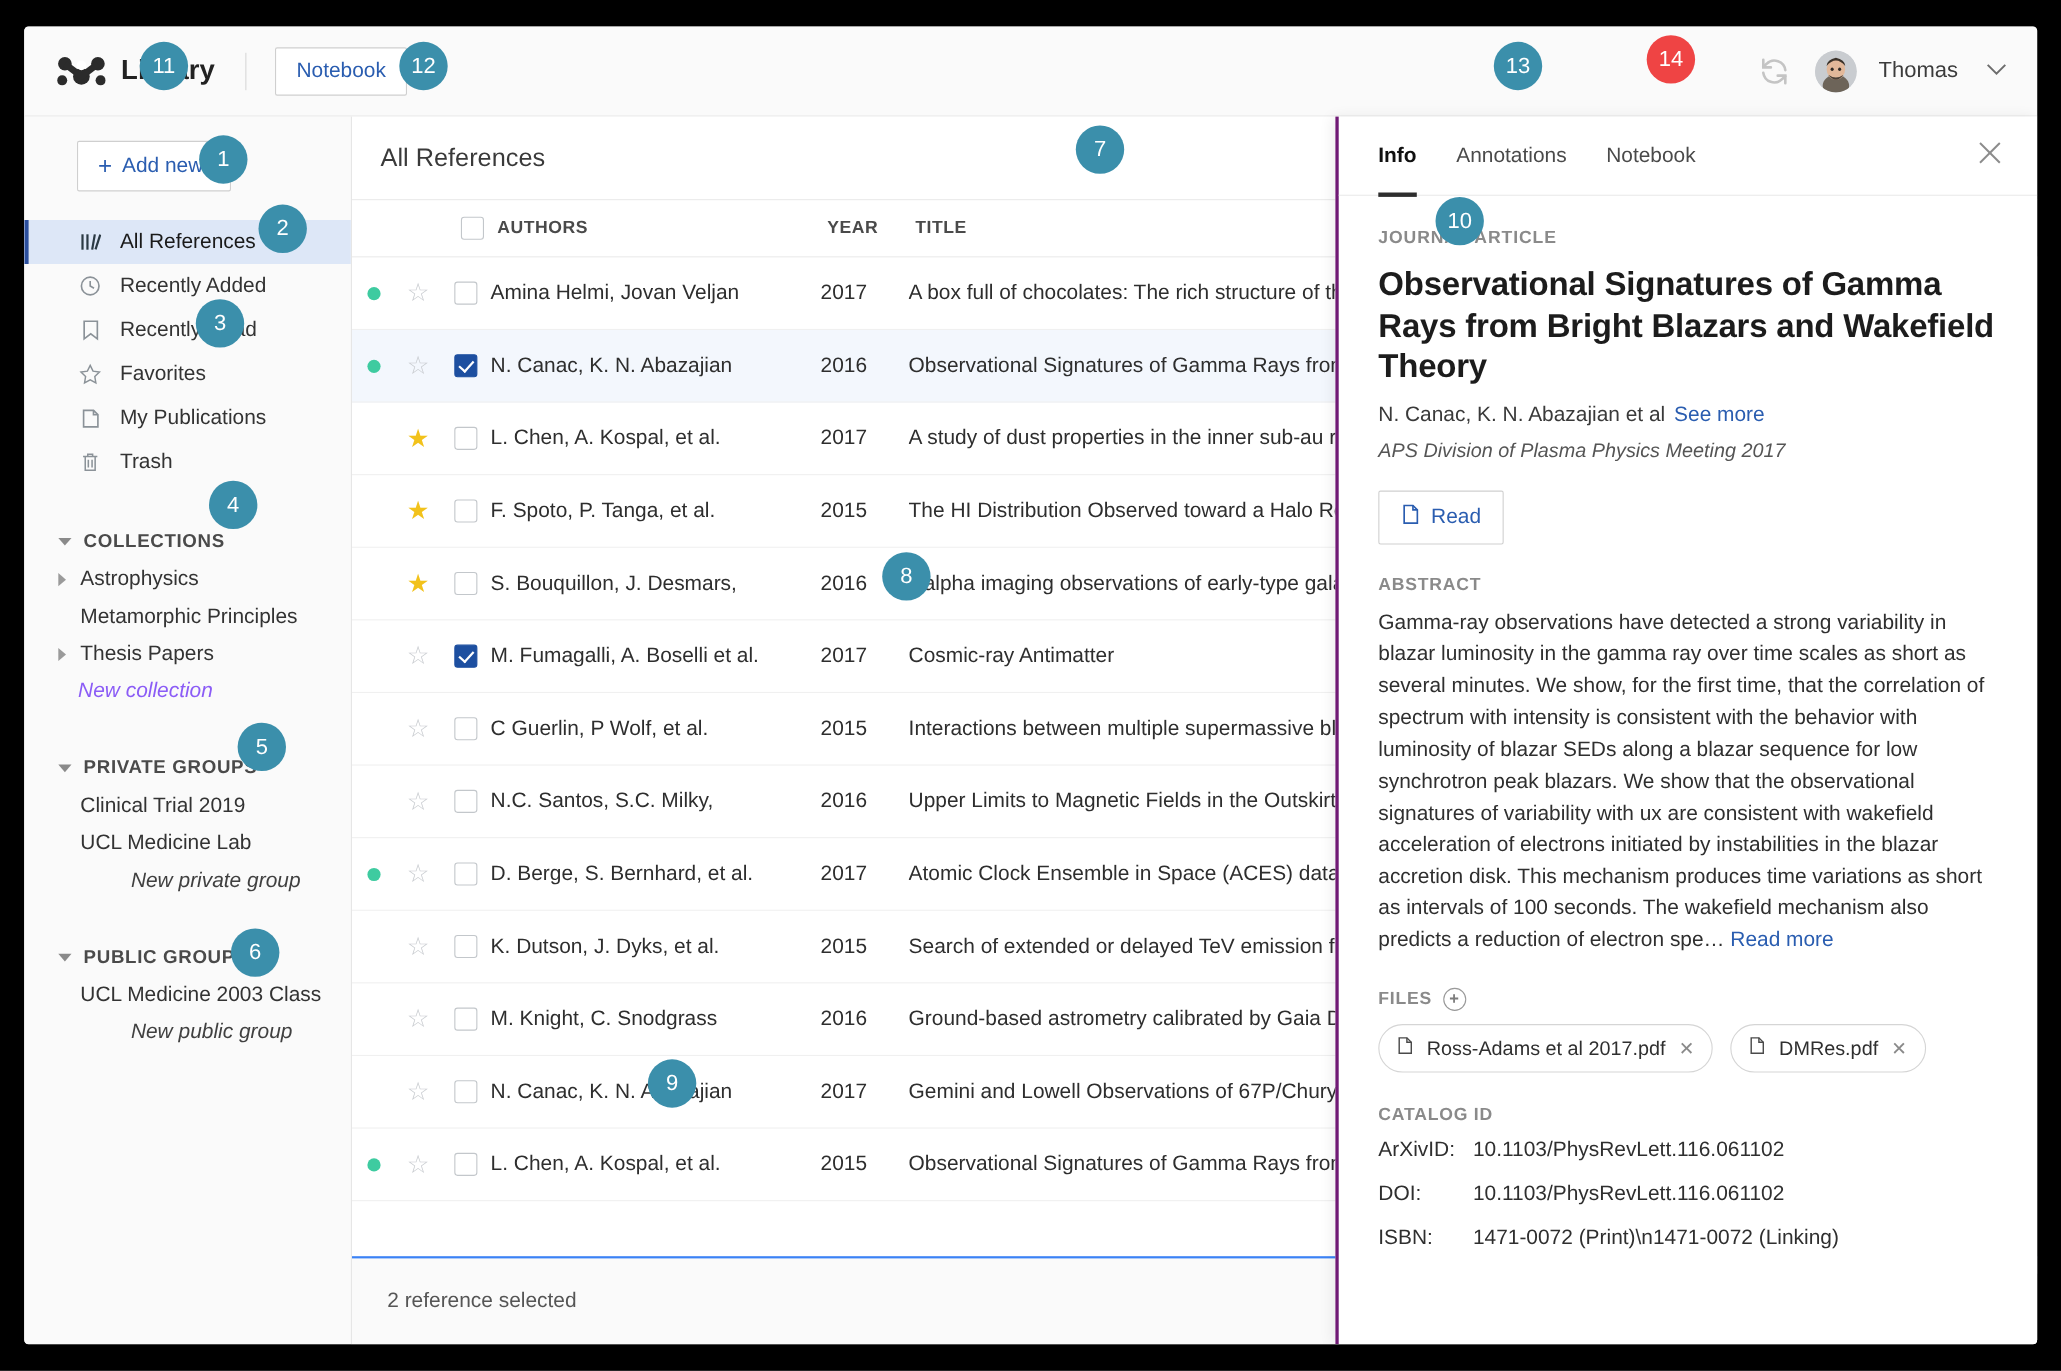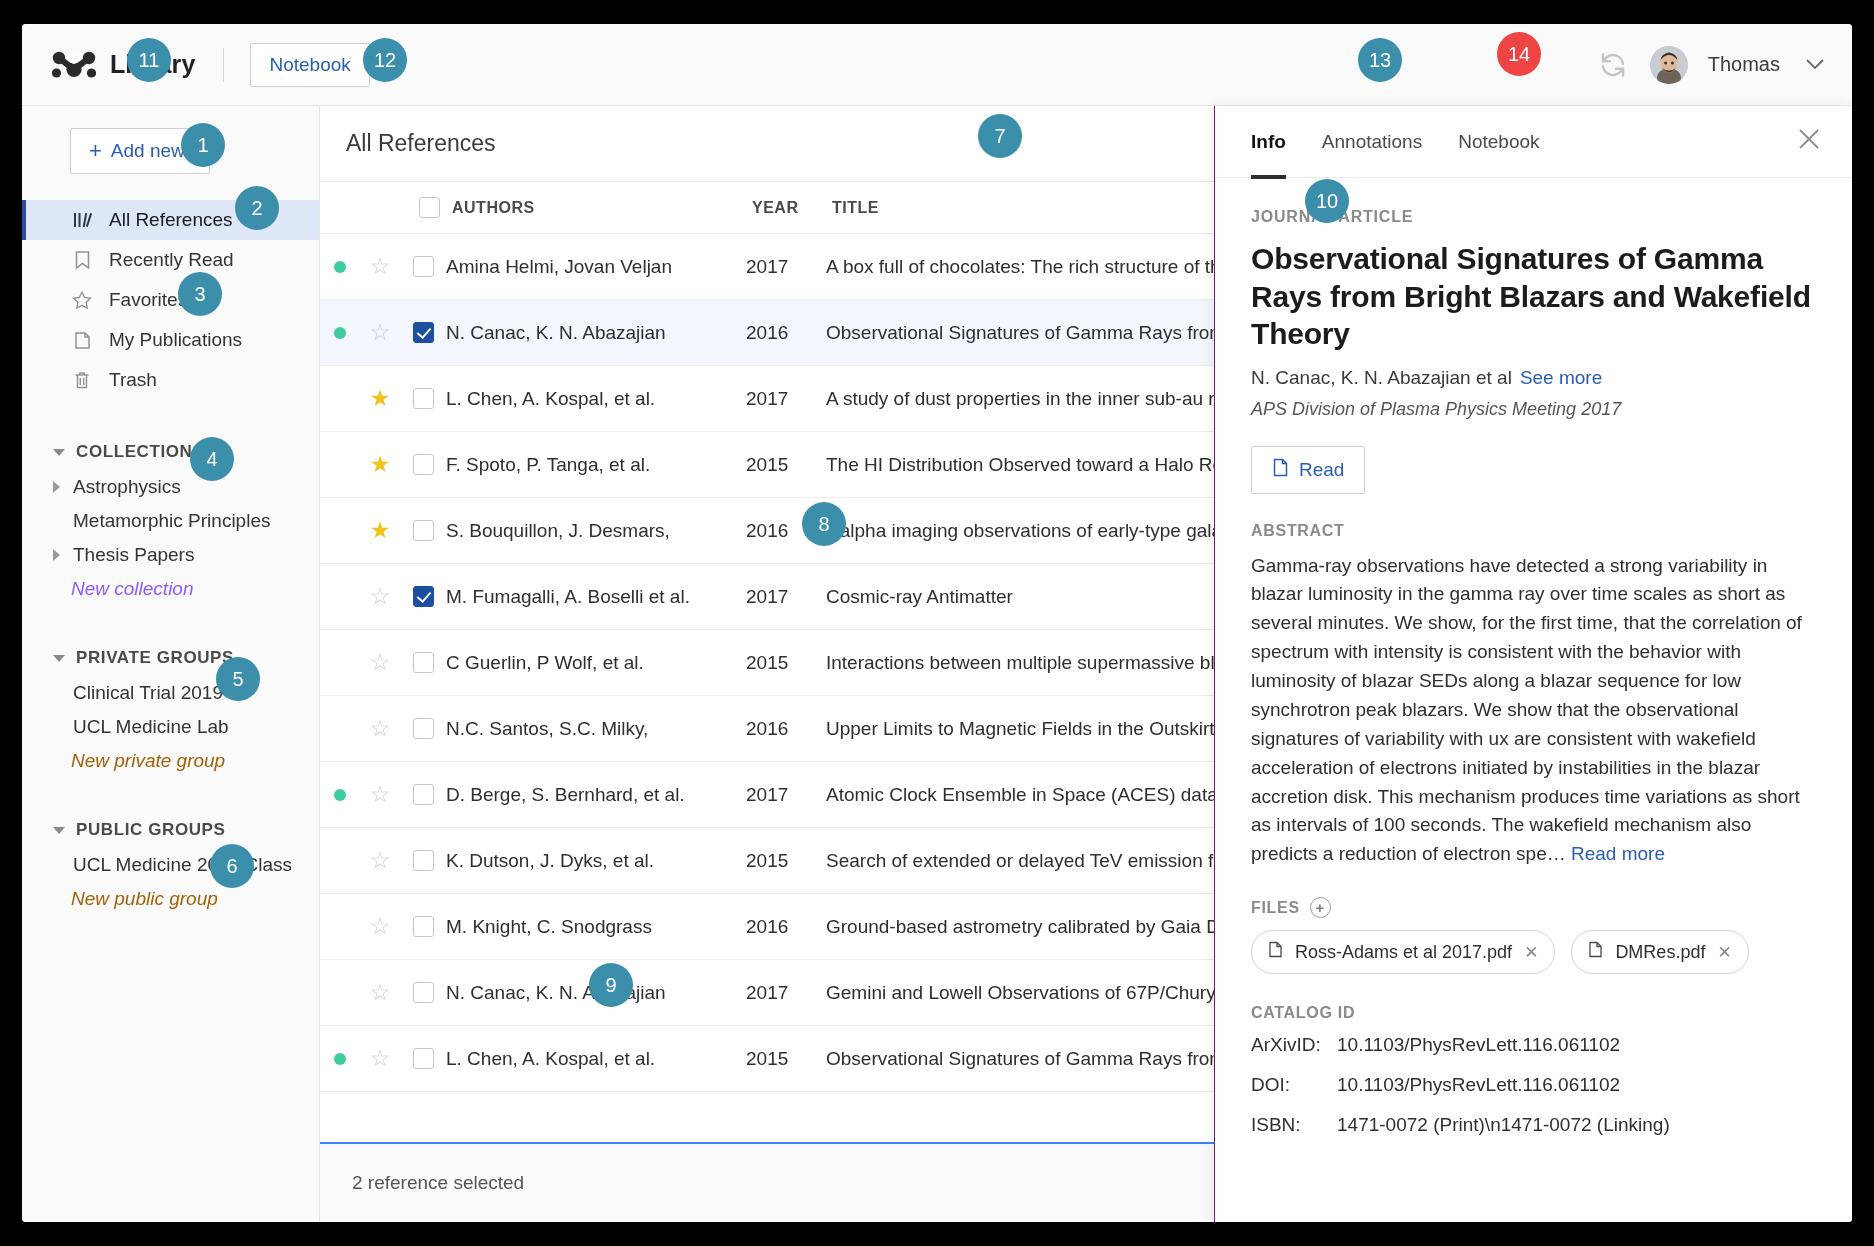--- a/index.html
+++ b/index.html
@@ -110,21 +110,21 @@
     height: 34px; display:flex; align-items:center; gap:11px;
     padding-left: 31px; font-size: 19px; color:#333; cursor:pointer;
   }
   .coll-item .bul { width: 9px; display:flex; }
   .coll-item.no-tri { padding-left: 51px; }
   .coll-new {
     height: 34px; display:flex; align-items:center;
     padding-left: 49px; font-size: 19px; font-style: italic; cursor:pointer;
   }
   .coll-new.muted { color:#8b5cf6; }
-  .coll-new.link { color:#a16207; }
+  .coll-new.link { color:#404040;margin-left:48px; }
 
   
   .center { flex: 1; min-width:0; display:flex; flex-direction:column; background:#fff; position:relative; }
   .center-head {
     height: 76px; flex:0 0 76px; display:flex; align-items:center;
     padding: 0 26px 0 26px; border-bottom: 1px solid #eaeaea;
   }
   .center-title { font-size: 23px; color:#3a3a3a; }
   .search-box {
     margin-left:auto; width: 192px; height: 46px;
@@ -189,21 +189,21 @@
     cursor:pointer; font-family: "Liberation Sans", sans-serif;
   }
   .act-link { color:#2a5db0; font-size:19px; cursor:pointer; padding-right: 8px;}
   .cv { font-size:14px; }
 
   
   .detail {
     position:absolute; right:0; top:0; bottom:0;
     width: 638px;
     background:#fff;
-    border-left:1px solid #701a75;
+    border-left:3px solid #701a75;
     box-shadow: -3px 0 12px rgba(0,0,0,.07);
     display:flex; flex-direction:column;
     z-index: 8;
   }
   .detail-tabs {
     height: 72px; flex:0 0 72px; display:flex; align-items:center;
     padding: 0 30px 0 36px; border-bottom:1px solid #eaeaea; position:relative;
   }
   .dtab { font-size:19px; color:#4a4a4a; margin-right: 36px; cursor:pointer; position:relative; height:72px; display:flex; align-items:center;}
   .dtab.active { font-weight:bold; color:#111; }
@@ -316,20 +316,29 @@
               <rect x="1" y="2" width="2" height="14" fill="#2b3a44"></rect>
               <rect x="5.5" y="2" width="2" height="14" fill="#2b3a44"></rect>
               <path d="M11.5 2 L15.5 2 L13 16 L9 16 Z" fill="#2b3a44" opacity="0"></path>
               <rect x="11" y="2" width="2" height="14" fill="#2b3a44" transform="rotate(10 12 9)"></rect>
               <rect x="15" y="2" width="2" height="14" fill="#2b3a44" transform="rotate(18 16 9)"></rect>
             </svg>
         </span>
         <span>All References</span>
       </div>
 
+      <div class="nav-item">
+        <span class="ico">
+          <svg width="20" height="20" viewBox="0 0 20 20" fill="none" stroke="#8b9298" stroke-width="1.5">
+              <circle cx="10" cy="10" r="8"></circle>
+              <polyline points="10,5.5 10,10 13.5,12"></polyline>
+            </svg>
+        </span>
+        <span>Recently Added</span>
+      </div>
 
       <div class="nav-item">
         <span class="ico">
           <svg width="17" height="20" viewBox="0 0 17 20" fill="none" stroke="#8b9298" stroke-width="1.5">
               <path d="M2.5 2h12v16l-6-4.6L2.5 18z"></path>
             </svg>
         </span>
         <span>Recently Read</span>
       </div>
 

